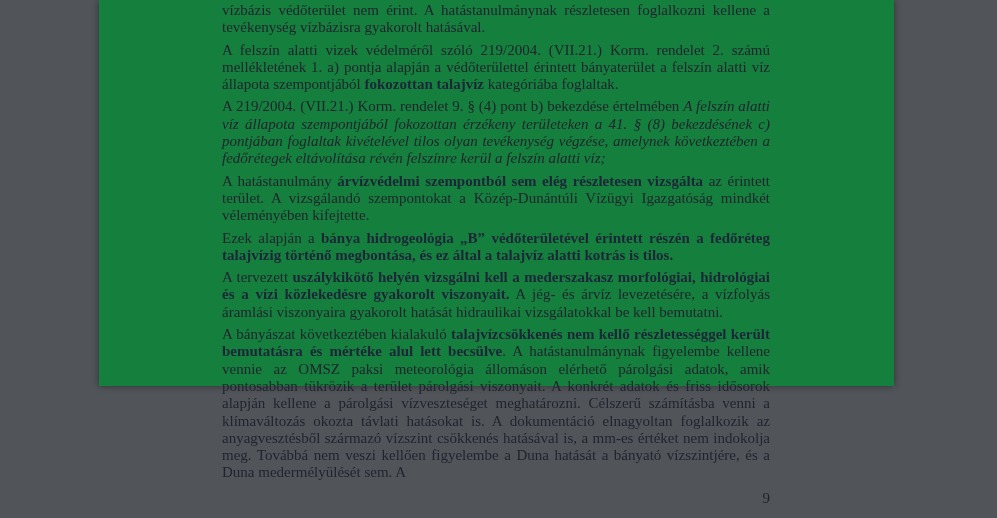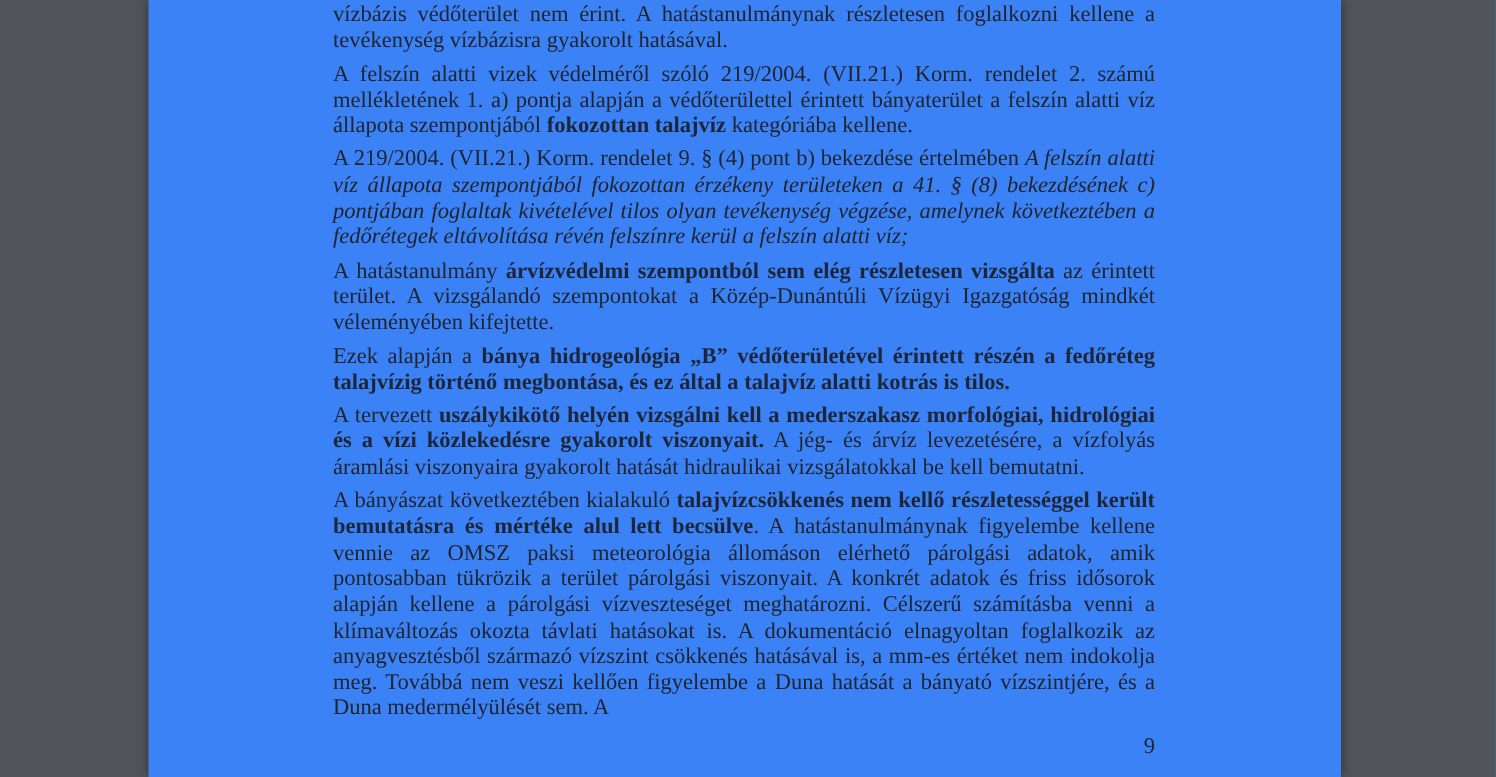--- a/index.html
+++ b/index.html
@@ -17,22 +17,22 @@
   .viewer-bg {
     position: absolute;
     inset: 0;
     background: #51555A;
   }
   .page {
     position: absolute;
     left: 99px;
     top: 0;
     width: 795px;
-    height: 518px;
-    background: #3b82f6;
+    height: 386px;
+    background: #15803d;
     box-shadow: 0 0 7px rgba(0,0,0,0.45);
   }
   .content {
     position: absolute;
     left: 123px;
     top: 2px;
     width: 548px;
   }
   .para {
     margin: 0 0 5px 0;
@@ -56,21 +56,21 @@
   }
 </style>
 </head>
 <body>
 
 <div class="viewer-bg"></div>
 
 <div class="page">
   <div class="content">
       <p class="para"><span class="seg-normal">vízbázis védőterület nem érint.  A hatástanulmánynak részletesen foglalkozni kellene a tevékenység vízbázisra gyakorolt hatásával.</span></p>
-      <p class="para"><span class="seg-normal">A felszín alatti vizek védelméről szóló 219/2004. (VII.21.) Korm. rendelet 2. számú mellékletének 1. a) pontja alapján a védőterülettel érintett bányaterület a felszín alatti víz állapota szempontjából </span><span class="seg-bold">fokozottan talajvíz</span><span class="seg-normal"> kategóriába kellene.</span></p>
+      <p class="para"><span class="seg-normal">A felszín alatti vizek védelméről szóló 219/2004. (VII.21.) Korm. rendelet 2. számú mellékletének 1. a) pontja alapján a védőterülettel érintett bányaterület a felszín alatti víz állapota szempontjából </span><span class="seg-bold">fokozottan talajvíz</span><span class="seg-normal"> kategóriába foglaltak.</span></p>
       <p class="para"><span class="seg-normal">A 219/2004. (VII.21.) Korm. rendelet 9. § (4) pont b) bekezdése értelmében </span><span class="seg-italic">A felszín alatti víz állapota szempontjából fokozottan érzékeny területeken a 41. § (8) bekezdésének c) pontjában foglaltak kivételével tilos olyan tevékenység végzése, amelynek következtében a fedőrétegek eltávolítása révén felszínre kerül a felszín alatti víz;</span></p>
       <p class="para"><span class="seg-normal">A hatástanulmány </span><span class="seg-bold">árvízvédelmi szempontból sem elég részletesen vizsgálta</span><span class="seg-normal"> az érintett terület. A vizsgálandó szempontokat a Közép-Dunántúli Vízügyi Igazgatóság mindkét véleményében kifejtette.</span></p>
       <p class="para"><span class="seg-normal">Ezek alapján a </span><span class="seg-bold">bánya hidrogeológia „B” védőterületével érintett részén a fedőréteg talajvízig történő megbontása, és ez által a talajvíz alatti kotrás is tilos.</span></p>
       <p class="para"><span class="seg-normal">A tervezett </span><span class="seg-bold">uszálykikötő helyén vizsgálni kell a mederszakasz morfológiai, hidrológiai és a vízi közlekedésre gyakorolt viszonyait.</span><span class="seg-normal"> A jég- és árvíz levezetésére, a vízfolyás áramlási viszonyaira gyakorolt hatását hidraulikai vizsgálatokkal be kell bemutatni.</span></p>
       <p class="para"><span class="seg-normal">A bányászat következtében kialakuló </span><span class="seg-bold">talajvízcsökkenés nem kellő részletességgel került bemutatásra és mértéke alul lett becsülve</span><span class="seg-normal">.  A hatástanulmánynak figyelembe kellene vennie az OMSZ paksi meteorológia állomáson elérhető párolgási adatok, amik pontosabban tükrözik a terület párolgási viszonyait. A konkrét adatok és friss idősorok alapján kellene a párolgási vízveszteséget meghatározni. Célszerű számításba venni a klímaváltozás okozta távlati hatásokat is. A dokumentáció elnagyoltan foglalkozik az anyagvesztésből származó vízszint csökkenés hatásával is, a mm-es értéket nem indokolja meg. Továbbá nem veszi kellően figyelembe a Duna hatását a bányató vízszintjére, és a Duna medermélyülését sem. A</span></p>
     </div>
   <div class="page-number">9</div>
 </div>
 
 </body></html>

